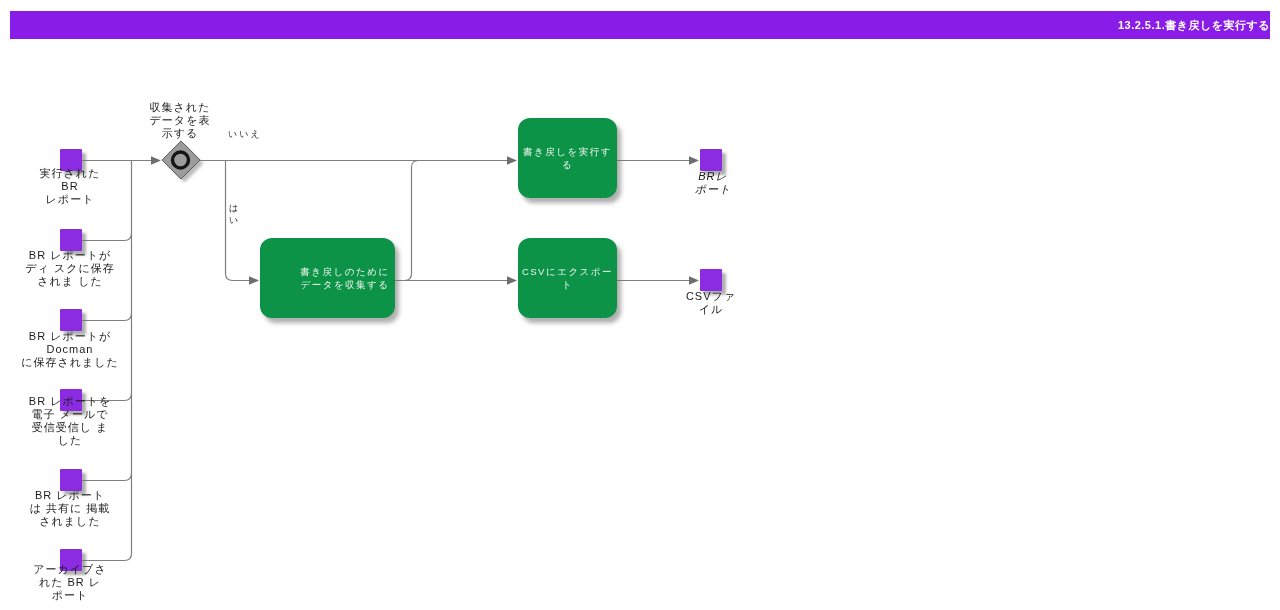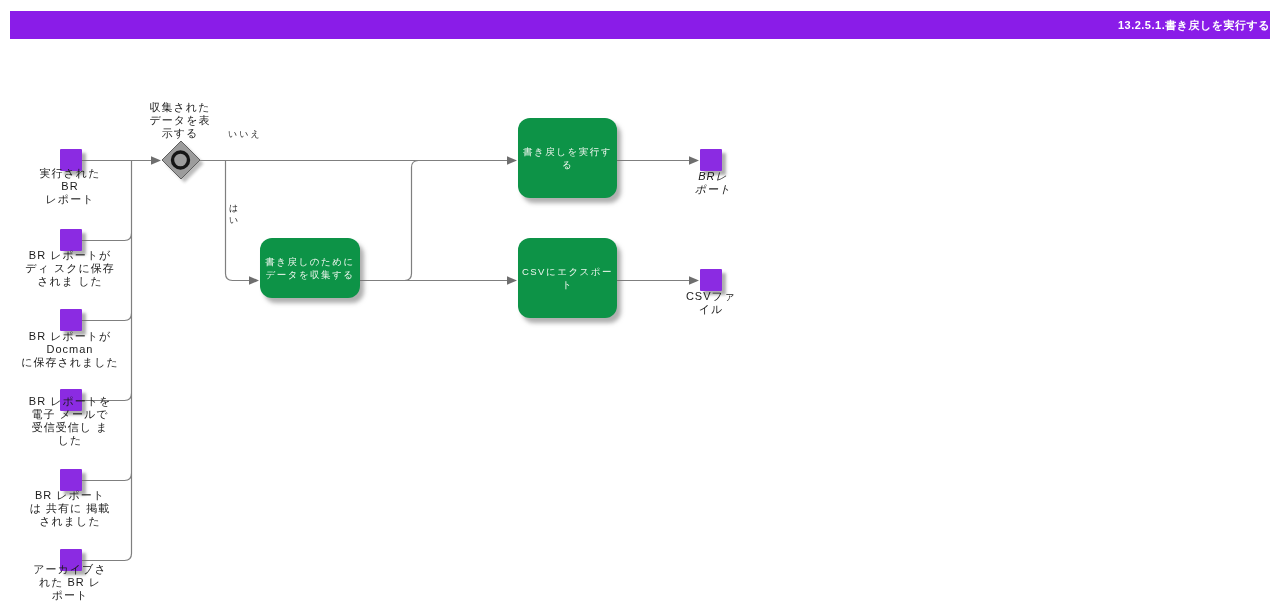--- a/index.html
+++ b/index.html
@@ -31,21 +31,21 @@
     white-space:pre-line;text-align:left;
   }
   .task{
     position:absolute;background:#0d9347;border-radius:12px;
     box-shadow:4px 5px 4px rgba(110,110,110,0.55);
     display:flex;align-items:center;justify-content:center;
     color:#eef6ee;font-size:9.5px;line-height:13px;letter-spacing:1.5px;
     text-align:center;white-space:pre-line;
   }
   .task-execute{left:518px;top:118px;width:99px;height:80px;}
-  .task-collect{left:260px;top:238px;width:100px;height:60px;}
+  .task-collect{left:260px;top:238px;width:100px;height:80px;padding-left:35px;}
   .task-export{left:518px;top:238px;width:99px;height:80px;}
   svg{position:absolute;left:0;top:0;}
   svg path{stroke:#7f7f7f;stroke-width:1.2;fill:none;}
   svg polygon.arrow{fill:#6e6e6e;stroke:none;}
 </style>
 </head>
 <body>
 
 <div class="title-bar">
   <span>13.2.5.1.書き戻しを実行する</span>

